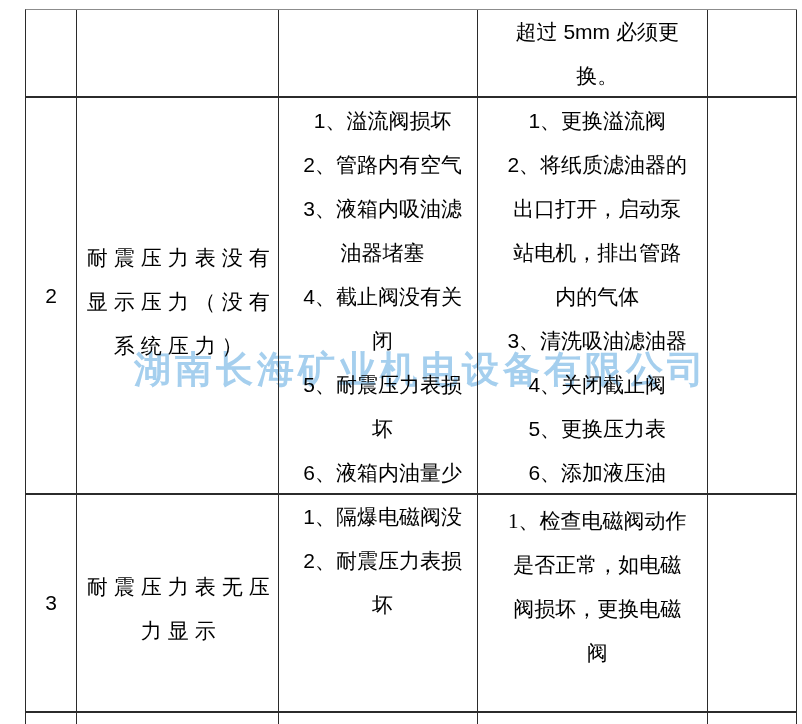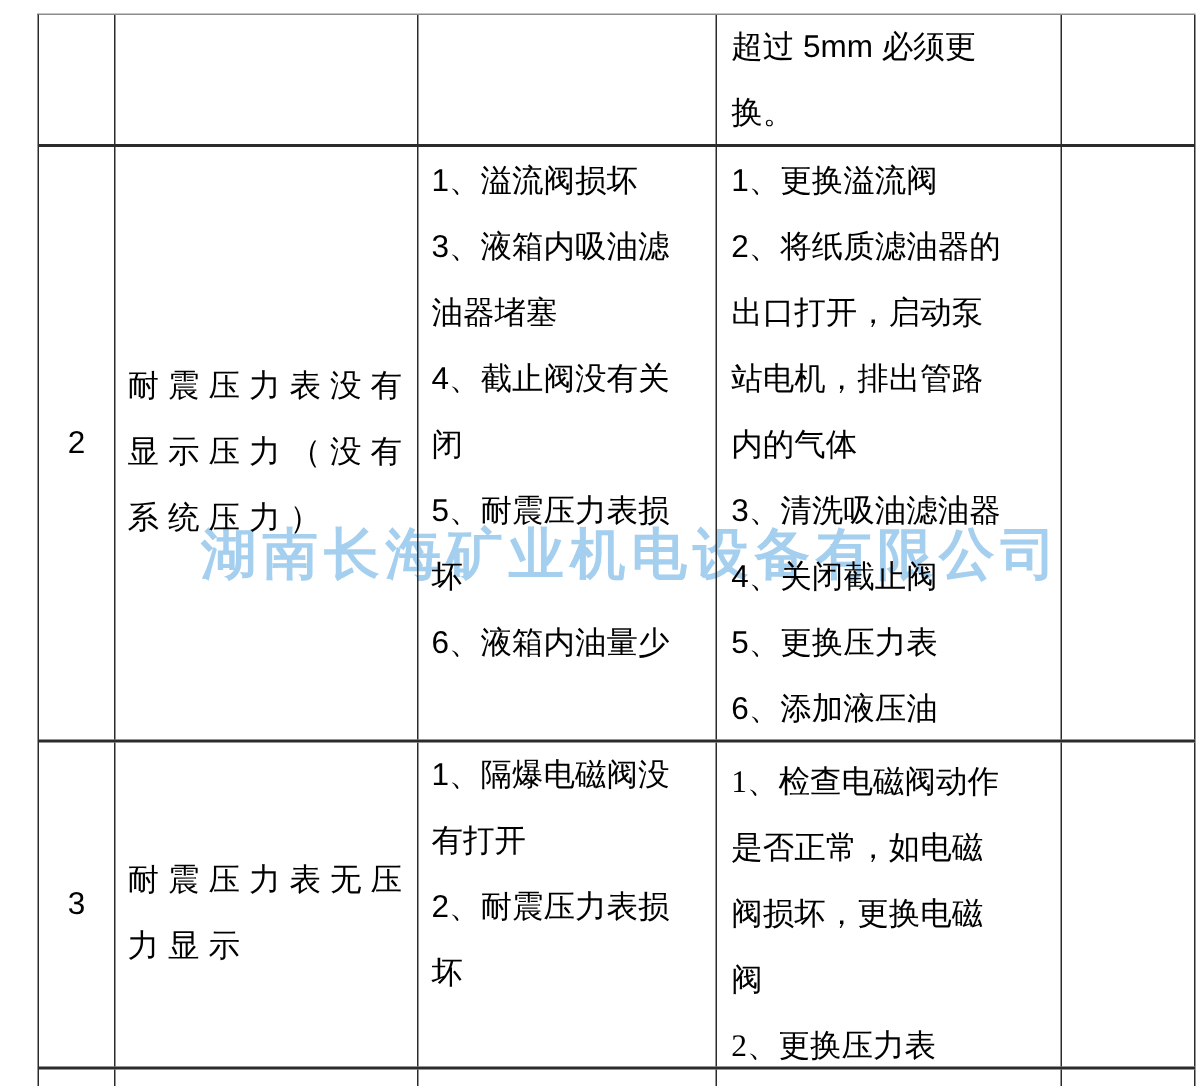--- a/index.html
+++ b/index.html
@@ -42,21 +42,21 @@
   }
   .trow{display:flex;border-bottom:2px solid var(--border-c);}
   .r1{height:88px;}
   .r2{height:397px;}
   .r3{height:218px;}
   .r4{flex:1;border-bottom:none;}
   .cell{
     border-right:1.5px solid var(--border-c);
     font-size:21px;
     line-height:44px;
-    display:flex;flex-direction:column;
+    display:flex;flex-direction:column;align-items:center;
   }
   .c0{width:51px;align-items:center;justify-content:center;}
   .c1{width:202px;padding-left:8px;letter-spacing:6px;}
   .c2{width:200px;padding-left:9px;}
   .c3{width:230px;padding-left:9px;}
   .c4{width:89px;}
   .v-top{justify-content:flex-start;}
   .v-mid{justify-content:center;}
   .pt-sm{padding-top:1px;}
   .pt-md{padding-top:12px;}
@@ -89,20 +89,21 @@
       <div class="cell c0">
         <div class="num">2</div>
       </div>
       <div class="cell c1 v-mid pt-md">
         <div class="line">耐震压力表没有</div>
         <div class="line">显示压力（没有</div>
         <div class="line">系统压力）</div>
       </div>
       <div class="cell c2 v-top pt-sm">
         <div class="line">1、溢流阀损坏</div>
+        <div class="line">2、管路内有空气</div>
         <div class="line">3、液箱内吸油滤</div>
         <div class="line">油器堵塞</div>
         <div class="line">4、截止阀没有关</div>
         <div class="line">闭</div>
         <div class="line">5、耐震压力表损</div>
         <div class="line">坏</div>
         <div class="line">6、液箱内油量少</div>
       </div>
       <div class="cell c3 v-top pt-sm">
         <div class="line">1、更换溢流阀</div>
@@ -121,30 +122,28 @@
     <div class="trow r3">
       <div class="cell c0">
         <div class="num">3</div>
       </div>
       <div class="cell c1 v-mid pt-md">
         <div class="line">耐震压力表无压</div>
         <div class="line">力显示</div>
       </div>
       <div class="cell c2 v-top pt-lg">
         <div class="line">1、隔爆电磁阀没</div>
-        <div class="line">有打开</div>
         <div class="line">2、耐震压力表损</div>
         <div class="line">坏</div>
       </div>
       <div class="cell c3 v-top pt-xs">
         <div class="line">1、检查电磁阀动作</div>
         <div class="line">是否正常，如电磁</div>
         <div class="line">阀损坏，更换电磁</div>
         <div class="line">阀</div>
-        <div class="line">2、更换压力表</div>
       </div>
       <div class="cell c4"></div>
     </div>
 
     <div class="trow r4">
       <div class="cell c0"></div>
       <div class="cell c1"></div>
       <div class="cell c2"></div>
       <div class="cell c3"></div>
       <div class="cell c4"></div>

